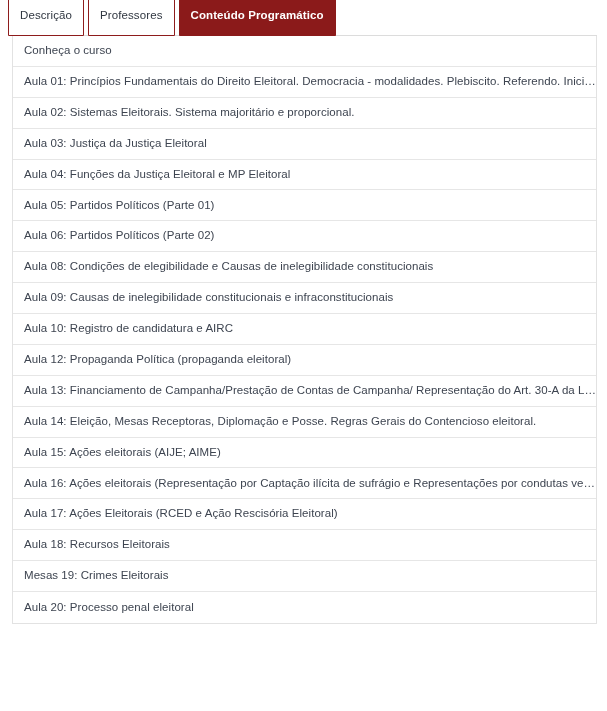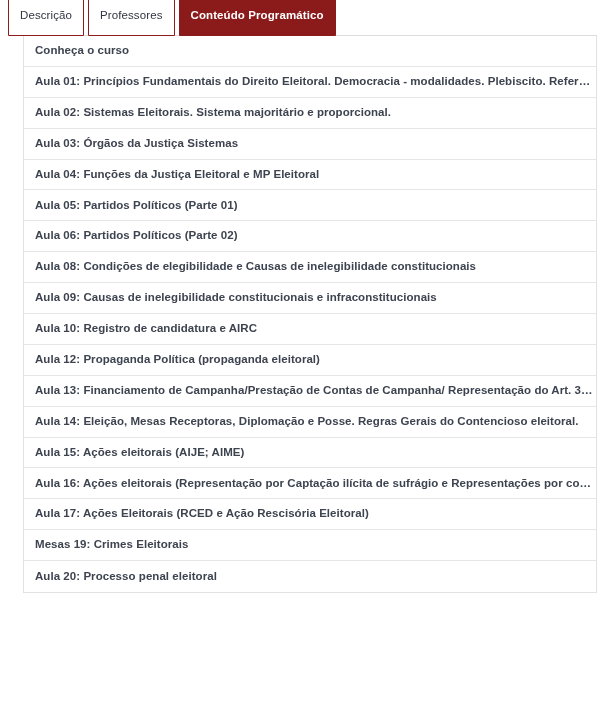--- a/index.html
+++ b/index.html
@@ -64,26 +64,25 @@
   .tab.is-active {
     background: #8b1a1a;
     border-color: #8b1a1a;
     color: #ffffff;
     font-weight: bold;
   }
 
   
   .tab-panel {
     position: relative;
-    margin: 0 10px 0 23px;
+    margin: 0 10px 0 12px;
     border: 1px solid #e2e2e2;
     border-top: none;
     background: #ffffff;
     box-sizing: border-box;
-    font-weight: bold;
   }
 
   .lesson-list {
     list-style: none;
     margin: 0;
     padding: 0;
   }
   .lesson-row {
     height: 30.9px;
     display: flex;
@@ -129,21 +128,21 @@
       <li class="lesson-row">
         <span class="lesson-row-label">Conheça o curso</span>
       </li>
       <li class="lesson-row">
         <span class="lesson-row-label">Aula 01: Princípios Fundamentais do Direito Eleitoral. Democracia - modalidades. Plebiscito. Referendo. Iniciativa Popular.</span>
       </li>
       <li class="lesson-row">
         <span class="lesson-row-label">Aula 02: Sistemas Eleitorais. Sistema majoritário e proporcional.</span>
       </li>
       <li class="lesson-row">
-        <span class="lesson-row-label">Aula 03: Órgãos da Justiça Sistemas</span>
+        <span class="lesson-row-label">Aula 03: Justiça da Justiça Eleitoral</span>
       </li>
       <li class="lesson-row">
         <span class="lesson-row-label">Aula 04: Funções da Justiça Eleitoral e MP Eleitoral</span>
       </li>
       <li class="lesson-row">
         <span class="lesson-row-label">Aula 05: Partidos Políticos (Parte 01)</span>
       </li>
       <li class="lesson-row">
         <span class="lesson-row-label">Aula 06: Partidos Políticos (Parte 02)</span>
       </li>
@@ -168,20 +167,23 @@
       <li class="lesson-row">
         <span class="lesson-row-label">Aula 15: Ações eleitorais (AIJE; AIME)</span>
       </li>
       <li class="lesson-row">
         <span class="lesson-row-label">Aula 16: Ações eleitorais (Representação por Captação ilícita de sufrágio e Representações por condutas vedadas)</span>
       </li>
       <li class="lesson-row">
         <span class="lesson-row-label">Aula 17: Ações Eleitorais (RCED e Ação Rescisória Eleitoral)</span>
       </li>
       <li class="lesson-row">
+        <span class="lesson-row-label">Aula 18: Recursos Eleitorais</span>
+      </li>
+      <li class="lesson-row">
         <span class="lesson-row-label">Mesas 19: Crimes Eleitorais</span>
       </li>
       <li class="lesson-row">
         <span class="lesson-row-label">Aula 20: Processo penal eleitoral</span>
       </li>
     </ul>
   </div>
 
 </div>
 

